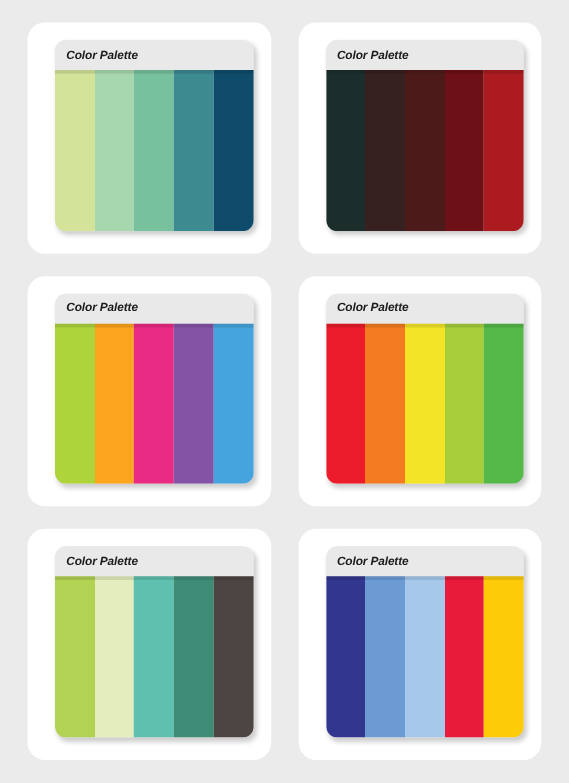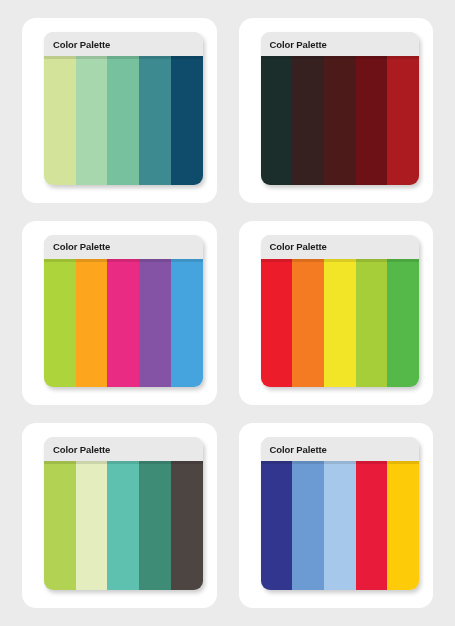--- a/index.html
+++ b/index.html
@@ -29,20 +29,21 @@
   
   .card {
     background: #ffffff;
     border-radius: 14px;
     position: relative;
     box-sizing: border-box;
     padding: 14px 14px 18px 22px;
     display: flex;
     align-items: stretch;
     justify-content: stretch;
+    font-style: italic;
   }
 
   
   .panel {
     position: relative;
     flex: 1 1 auto;
     display: flex;
     flex-direction: column;
     border-radius: 9px;
     overflow: hidden;

